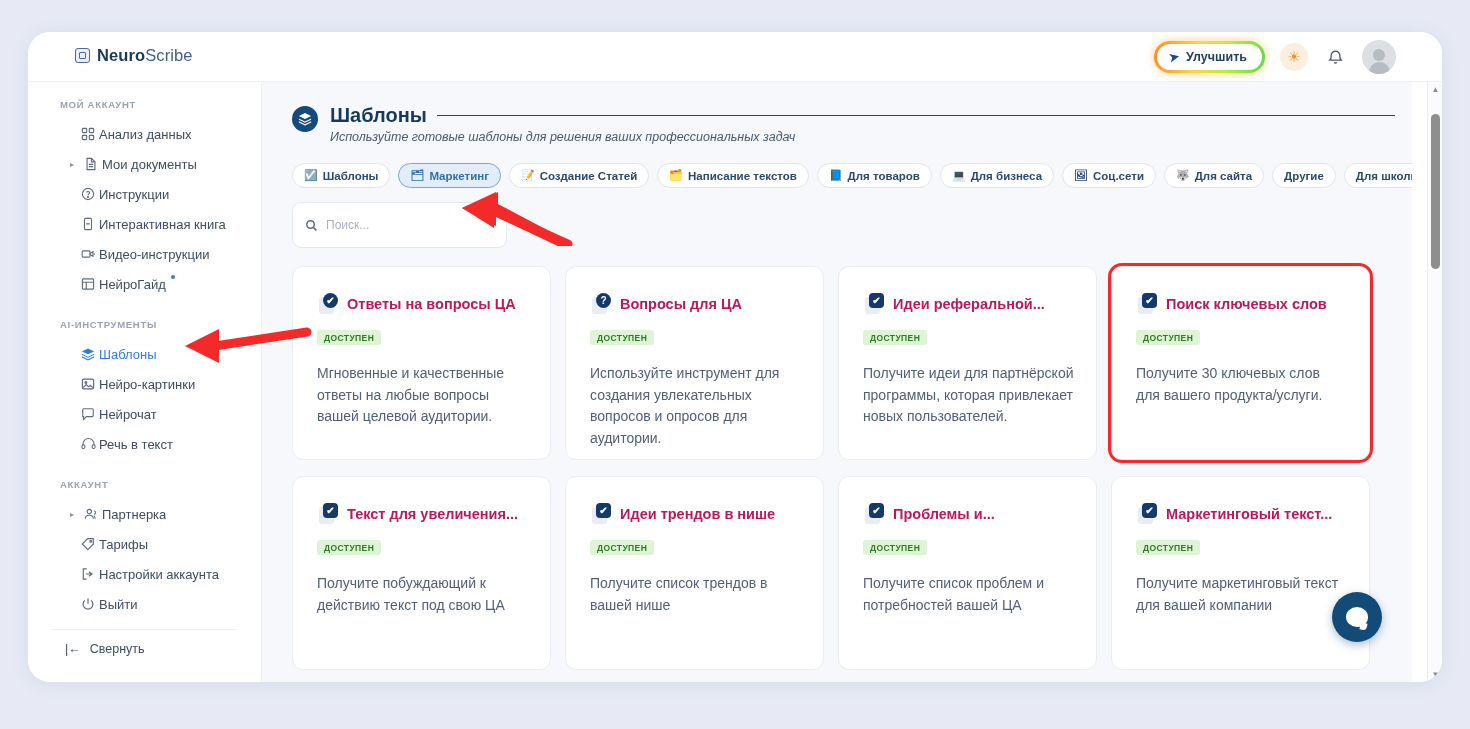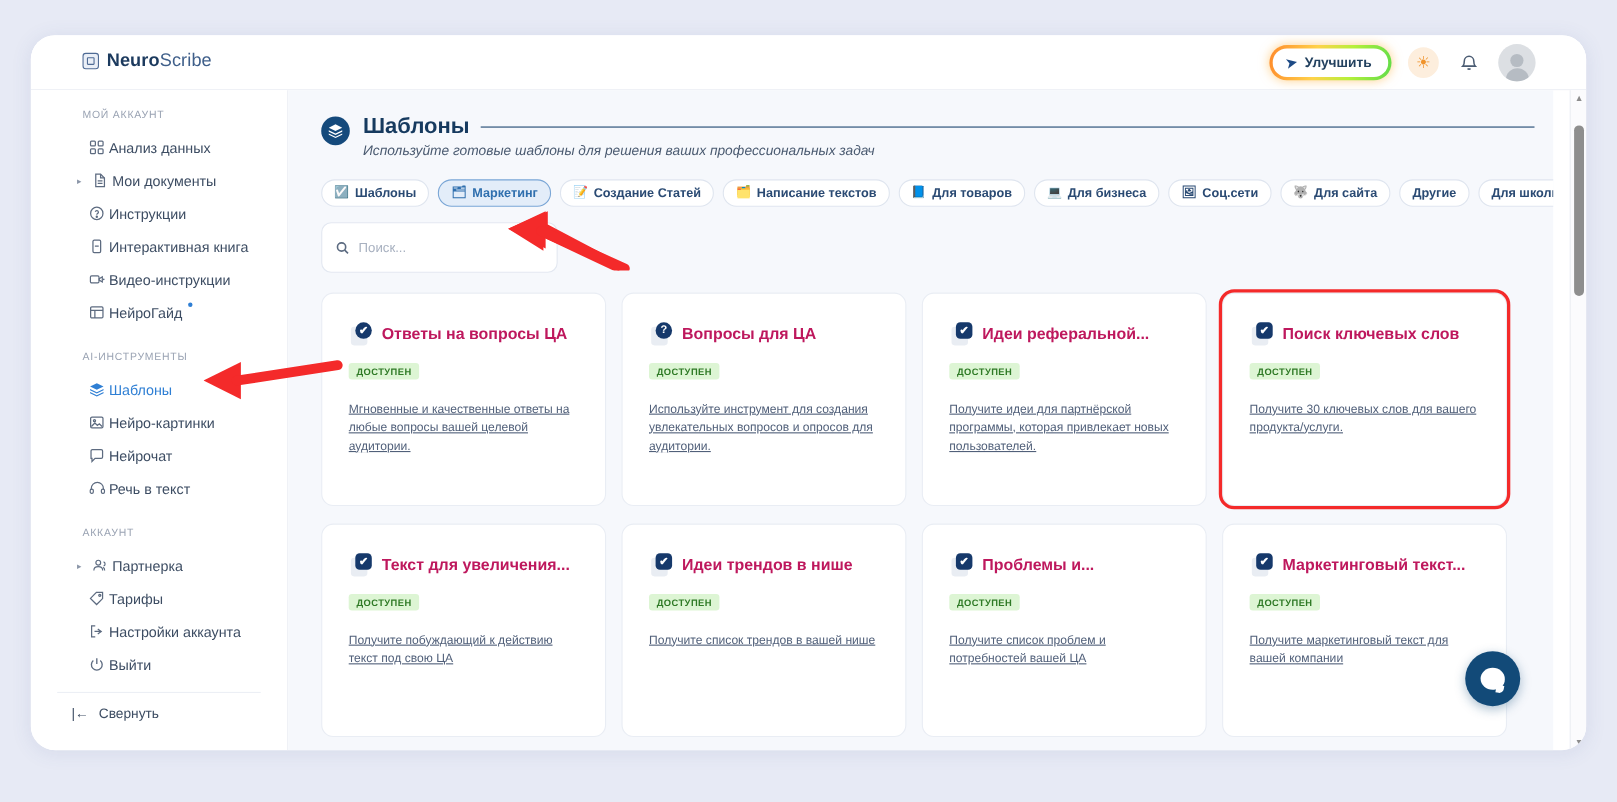--- a/index.html
+++ b/index.html
@@ -82,23 +82,23 @@
 
   
   .sidebar {
     position: absolute; left: 0; top: 50px;
     width: 234px; height: 600px;
     background: #ffffff;
     border-right: 1px solid #eef0f6;
     padding-top: 17px;
   }
   .sect-title {
-    font-size: 9.5px; font-weight: 400; color: #9aa3b3;
+    font-size: 9.5px; font-weight: 700; color: #9aa3b3;
     letter-spacing: .7px; text-transform: uppercase;
-    padding-left: 47px; margin-bottom: 9px;
+    padding-left: 32px; margin-bottom: 9px;
   }
   .sect-title.mt { margin-top: 20px; }
   .nav-item {
     display: flex; align-items: center; gap: 3px;
     height: 30px; padding-left: 52px;
     font-size: 13px; color: #3d4d63; cursor: pointer; position: relative;
   }
   .nav-item.caret { padding-left: 42px; }
   .nav-item.caret::before {
     content: "\25B8"; font-size: 8px; color: #8b96a8; width: 10px;
@@ -199,21 +199,21 @@
     font-size: 14.5px; font-weight: 700; color: #be185d;
     white-space: nowrap; overflow: hidden; text-overflow: ellipsis;
   }
   .badge {
     display: inline-block; margin-top: 16px;
     background: #ddf5d4; color: #2f7a26;
     font-size: 8.5px; font-weight: 700; letter-spacing: .4px;
     padding: 2.5px 7px; border-radius: 3px; text-transform: uppercase;
   }
   .card-desc {
-    margin-top: 18px; font-size: 11px; line-height: 1.55; color: #51607a; text-decoration: underline;
+    margin-top: 18px; font-size: 14px; line-height: 1.55; color: #51607a;
   }
   .card.highlight { outline: 3.5px solid #f42a2a; outline-offset: 0px; z-index: 3; }
 
   
   .grid-partial {
     margin-top: 16px;
     display: grid; grid-template-columns: repeat(4, 259px); gap: 14px;
   }
   .card-stub { background:#fff; border:1px solid #e9edf4; border-radius:11px; height: 60px; }
 

